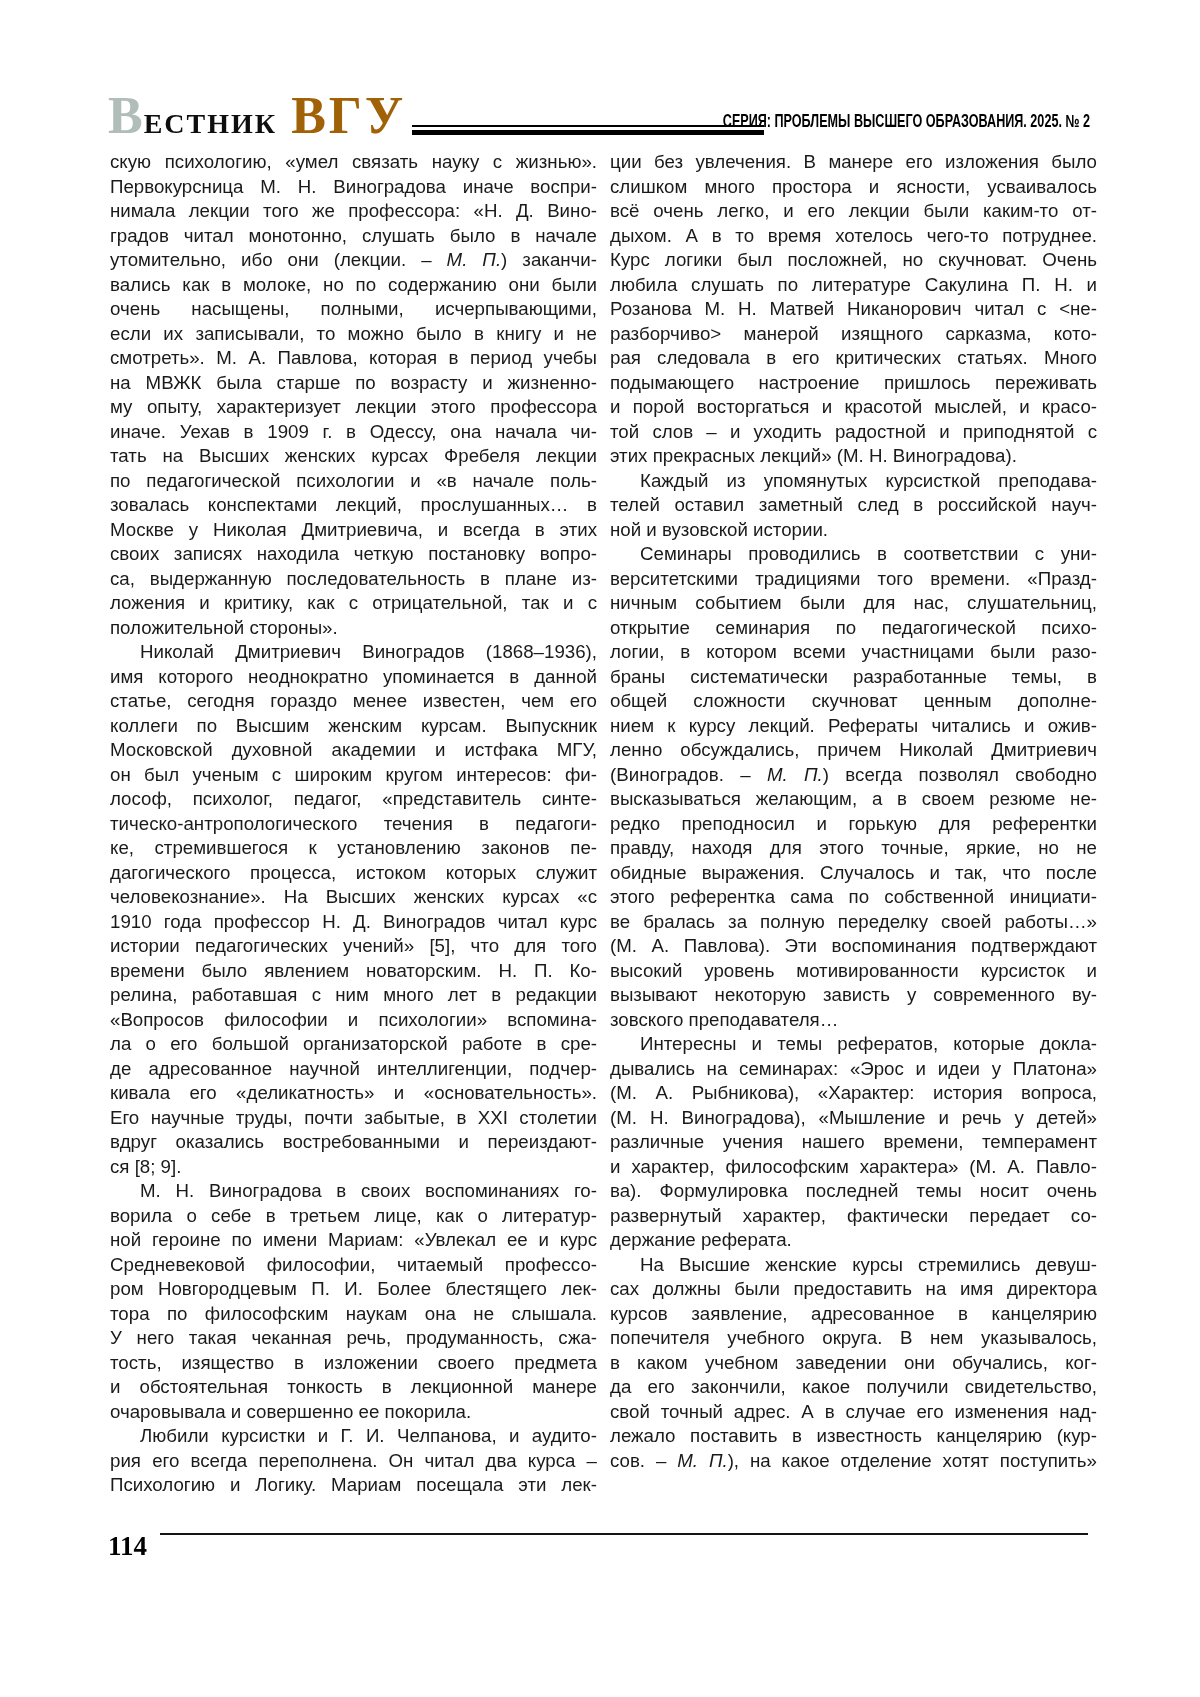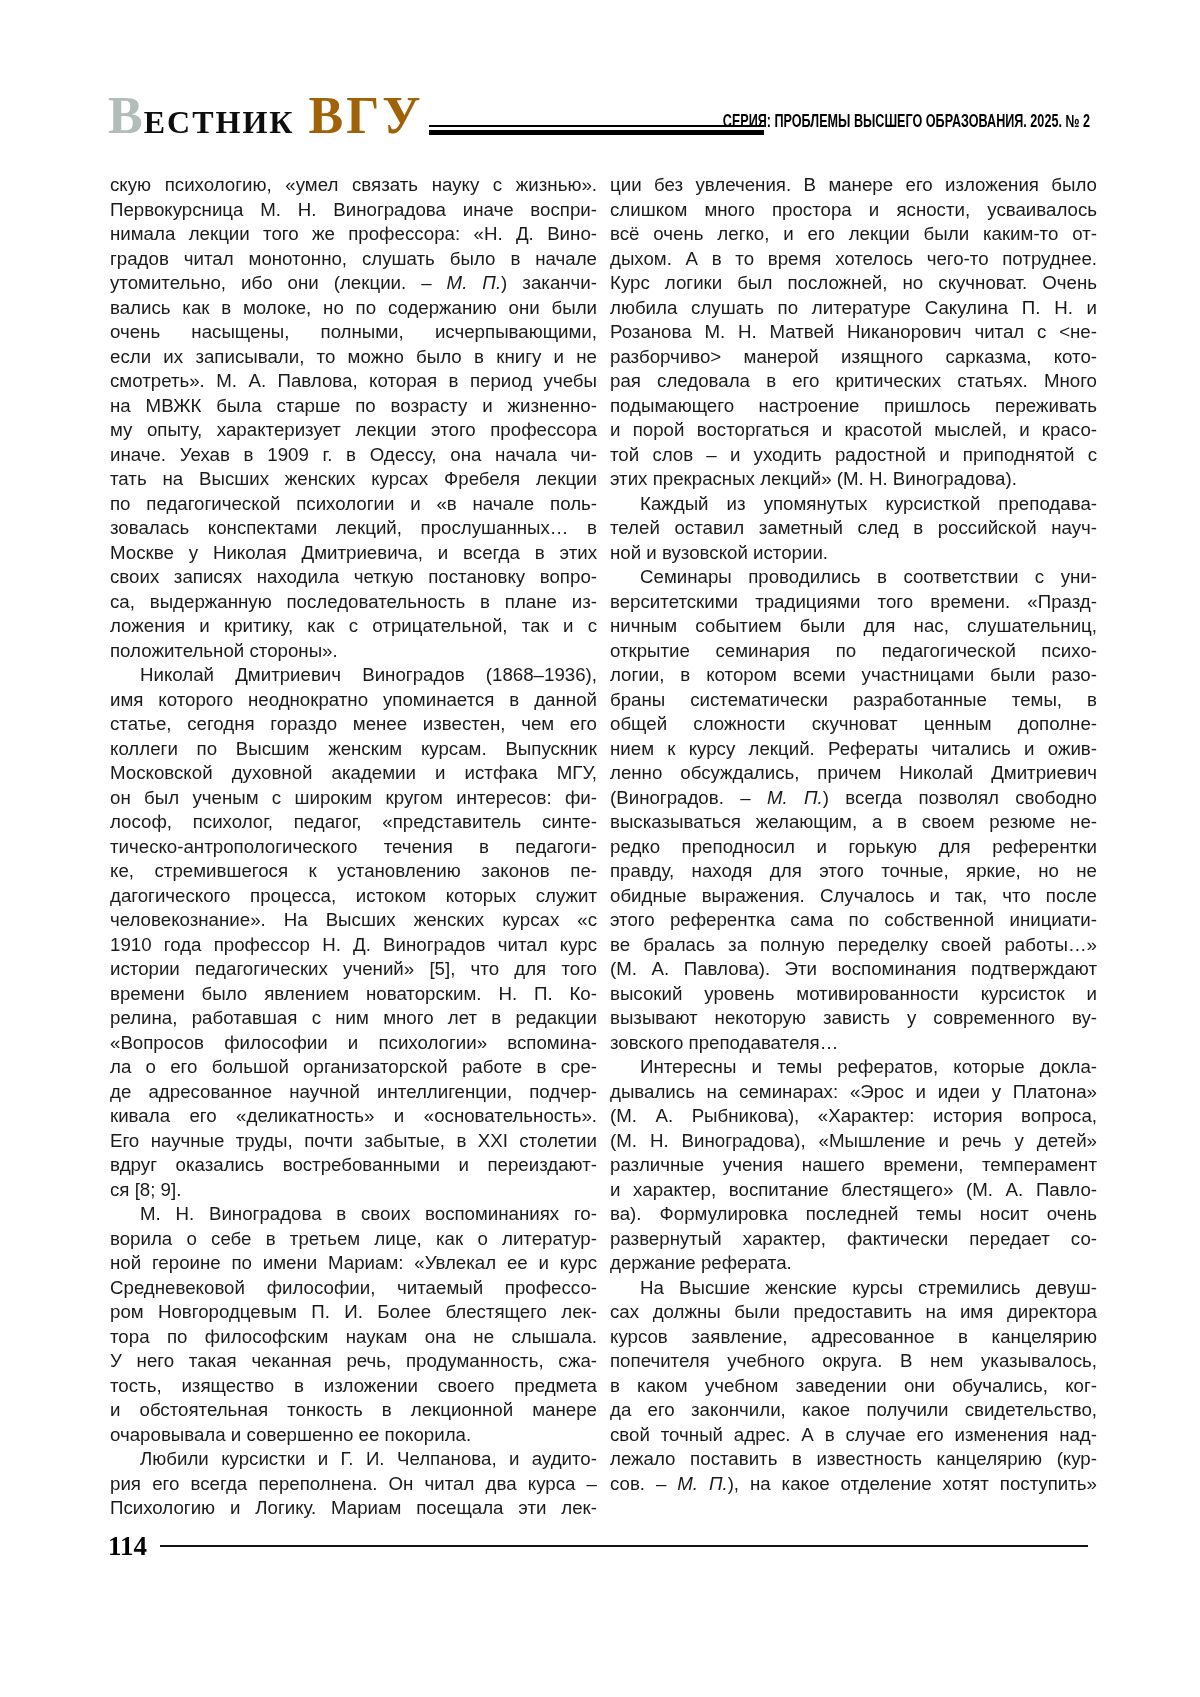--- a/index.html
+++ b/index.html
@@ -7,37 +7,37 @@
     position:relative; width:1200px; height:1697px; margin:0 auto;
     background:#ffffff; overflow:hidden;
     font-family:"Liberation Sans", sans-serif; color:#1a1a1a;
   }
   
   .header { position:absolute; top:88px; left:108px; right:110px; height:54px;
             display:flex; align-items:flex-end; }
   .logo { font-family:"Liberation Serif", serif; font-weight:bold;
           white-space:nowrap; line-height:1; letter-spacing:1px; }
   .logo-init { font-size:52px; }
-  .logo-rest { font-size:32px; color:#0e0e0e; letter-spacing:2px; }
+  .logo-rest { font-size:28px; color:#0e0e0e; letter-spacing:2px; }
   .logo-vgu  { font-size:52px; margin-left:14px; letter-spacing:3px; }
   .rule-wrap { flex:1; margin:0 0 7px 6px; }
   .rule { height:3px; border-top:2px solid #000; border-bottom:5px solid #000; }
   .series-wrap { width:326px; display:flex; justify-content:flex-end;
                  margin-bottom:10px; overflow:visible; }
   .series { font-weight:bold; font-size:17.5px; white-space:nowrap; color:#000;
             transform:scaleX(0.72); transform-origin:right bottom; }
   
-  .columns { position:absolute; top:173px; left:110px; display:flex; gap:13px; }
+  .columns { position:absolute; top:150px; left:110px; display:flex; gap:13px; }
   .col { width:487px; font-size:18.7px; line-height:24.5px; }
   .line { text-align:justify; text-align-last:justify; hyphens:none; }
   .line.last { text-align-last:left; }
   .para.indent .line:first-child { text-indent:30px; }
   
   .footer { position:absolute; top:1533px; left:108px; right:112px;
-            display:flex; align-items:center; }
+            display:flex; align-items:flex-start; }
   .page-num { font-family:"Liberation Serif", serif; font-weight:bold;
               font-size:27px; line-height:1; color:#000; }
   .footer-rule { flex:1; border-bottom:2.5px solid #141414;
                  margin-left:13px; margin-bottom:2px; }
 </style>
 </head>
 <body>
 
 <div class="page">
 
@@ -161,21 +161,21 @@
           <div class="line">высокий уровень мотивированности курсисток и</div>
           <div class="line">вызывают некоторую зависть у современного ву-</div>
           <div class="line last">зовского преподавателя…</div>
         </div>
         <div class="para indent">
           <div class="line">Интересны и темы рефератов, которые докла-</div>
           <div class="line">дывались на семинарах: «Эрос и идеи у Платона»</div>
           <div class="line">(М. А. Рыбникова), «Характер: история вопроса,</div>
           <div class="line">(М. Н. Виноградова), «Мышление и речь у детей»</div>
           <div class="line">различные учения нашего времени, темперамент</div>
-          <div class="line">и характер, воспитание блестящего» (М. А. Павло-</div>
+          <div class="line">и характер, философским характера» (М. А. Павло-</div>
           <div class="line">ва). Формулировка последней темы носит очень</div>
           <div class="line">развернутый характер, фактически передает со-</div>
           <div class="line last">держание реферата.</div>
         </div>
         <div class="para indent">
           <div class="line">На Высшие женские курсы стремились девуш-</div>
           <div class="line">сах должны были предоставить на имя директора</div>
           <div class="line">курсов заявление, адресованное в канцелярию</div>
           <div class="line">попечителя учебного округа. В нем указывалось,</div>
           <div class="line">в каком учебном заведении они обучались, ког-</div>

